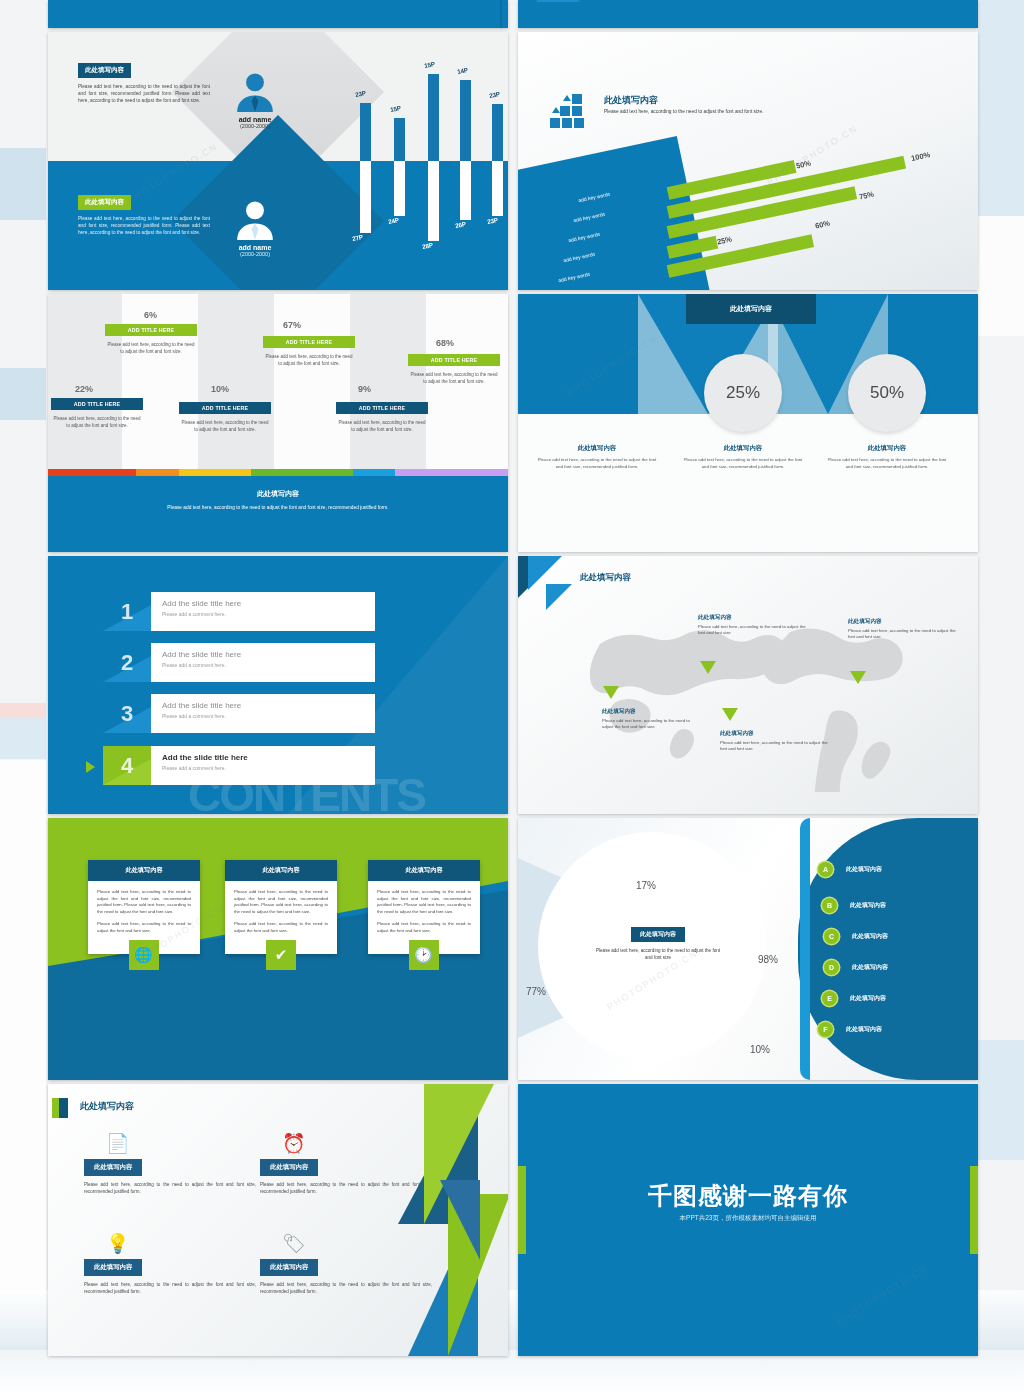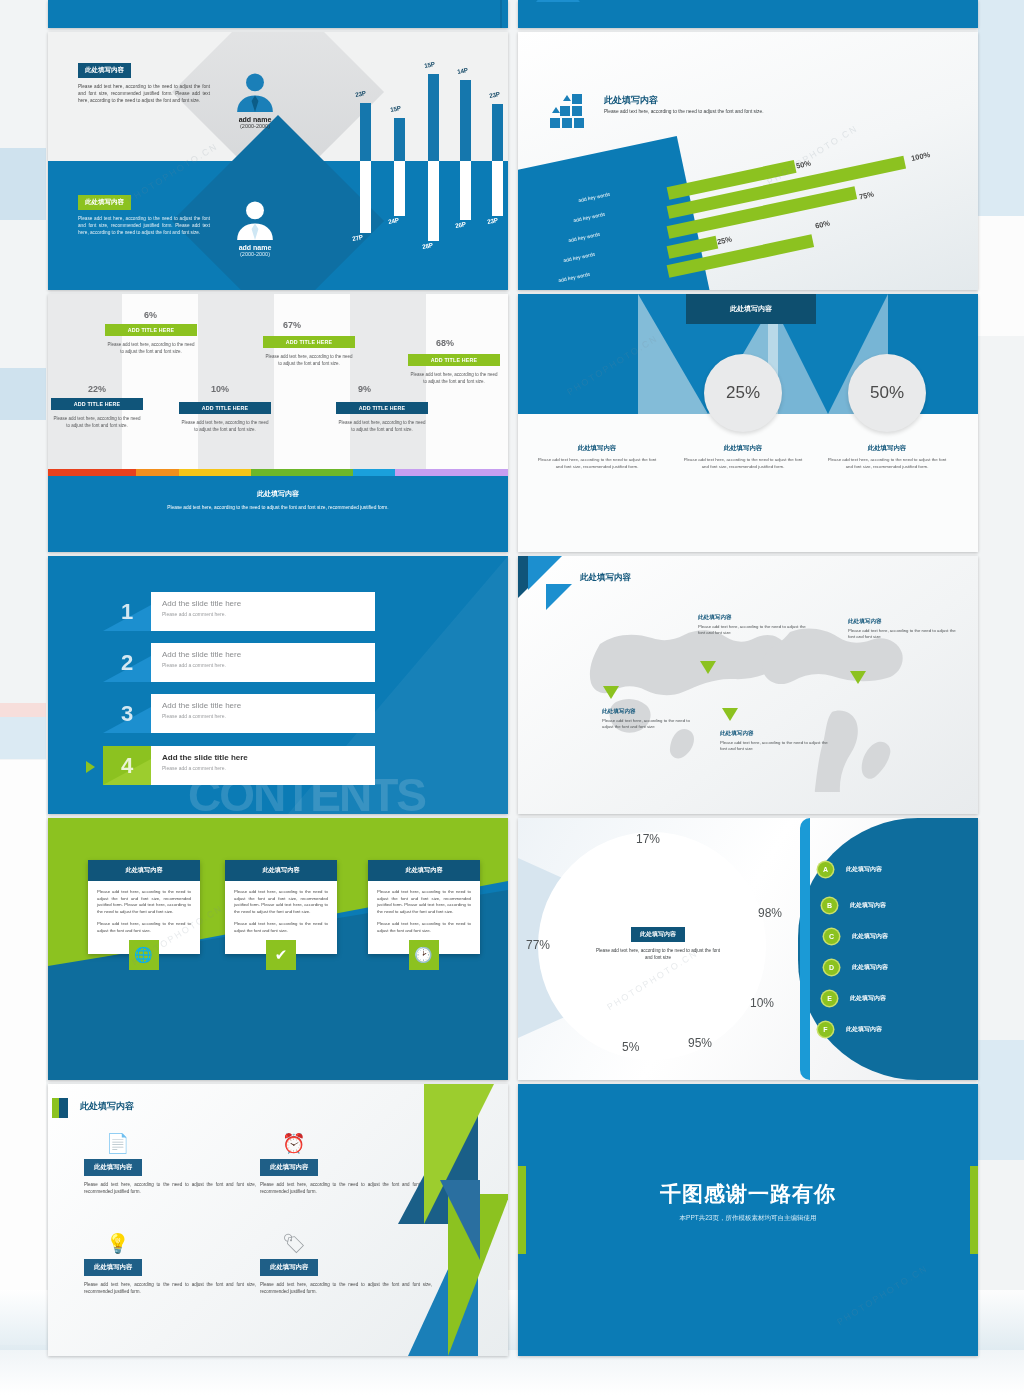--- a/index.html
+++ b/index.html
@@ -125,21 +125,21 @@
   .card7 .hd{ background:#10557a; color:#fff; font-size:6.2px; font-weight:bold; text-align:center; padding:6px 0; }
   .card7 .bd{ padding:8px 9px 20px 9px; font-size:4.3px; line-height:6.5px; color:#4a4a4a; text-align:justify; }
   .card7 .bd p + p{ margin-top:6px; }
   .ic7{ position:absolute; bottom:-16px; left:50%; transform:translateX(-50%); width:30px; height:30px; background:#8cc220; display:flex; align-items:center; justify-content:center; color:#fff; font-size:15px; }
 
   
   .s8 { grid-column:2; grid-row:5; background:linear-gradient(120deg,#eef3f7,#ffffff 45%,#eceef0); }
   .s8 .rightblue{ position:absolute; right:0; top:0; width:180px; height:100%; background:#0e6d9d; border-radius:120px 0 0 120px; }
   .s8 .rightedge{ position:absolute; right:168px; top:0; width:10px; height:100%; background:#1b9ad6; border-radius:120px 0 0 120px; }
   .s8 .bigcircle{ position:absolute; left:20px; top:14px; width:228px; height:228px; border-radius:50%; background:#ffffff; }
-  .ppct{ position:absolute; font-size:12px; color:#4f5355; }
+  .ppct{ position:absolute; font-size:10px; color:#4f5355;margin-top:48px; }
   .s8 .centerbox{ position:absolute; left:76px; top:104px; width:128px; text-align:center; }
   .s8 .centerbox .hd{ display:inline-block; background:#10557a; color:#fff; font-size:6px; font-weight:bold; padding:3px 9px; }
   .s8 .centerbox p { font-size:4.6px; line-height:7px; color:#3d4143; margin-top:5px; }
   .lgrow{ position:absolute; display:flex; align-items:center; }
   .lgdot{ width:15px;height:15px;border-radius:50%; background:#8cc220; color:#fff; font-size:7px; font-weight:bold; display:flex;align-items:center;justify-content:center; box-shadow:0 0 0 1.5px #c9e06a; }
   .lgtx { margin-left:13px; font-size:6px; color:#ffffff; font-weight:bold; }
 
   
   .s9 { grid-column:1; grid-row:6; background:linear-gradient(135deg,#ffffff 0%,#f4f6f7 50%,#e9edef 100%); }
   .s9 .leftmark{ position:absolute; left:4px; top:14px; width:7px; height:20px; background:#8cc220; }
@@ -148,21 +148,21 @@
   .blk{ position:absolute; width:172px; }
   .blk .ico{ font-size:19px; color:#9a9fa3; margin-left:22px; }
   .blk .hd { display:inline-block; background:#1f5f87; color:#fff; font-size:6.4px; font-weight:bold; padding:4px 10px; margin-top:3px; }
   .blk p { font-size:4.5px; line-height:7.2px; color:#4a4a4a; margin-top:5px; text-align:justify; }
   .s9 .shapes{ position:absolute; right:0; top:0; width:130px; height:100%; }
 
   
   .s10{ grid-column:2; grid-row:6; background:#0b7bb5; }
   .s10 .gbarL{ position:absolute; left:0; top:82px; width:8px; height:88px; background:#8cc220; }
   .s10 .gbarR{ position:absolute; right:0; top:82px; width:8px; height:88px; background:#8cc220; }
-  .s10 h2{ position:absolute; left:0; top:96px; width:100%; text-align:center; font-size:21px; font-weight:bold; color:#ffffff; letter-spacing:1px; }
+  .s10 h2{ position:absolute; left:0; top:96px; width:100%; text-align:center; font-size:24px; font-weight:bold; color:#ffffff; letter-spacing:1px; }
   .s10 p { position:absolute; left:0; top:130px; width:100%; text-align:center; font-size:6.5px; color:#d7ecf7; }
 
   .wm { position:absolute; color:rgba(120,140,150,.18); font-size:9px; letter-spacing:2px; pointer-events:none; }
 </style>
 </head>
 <body>
 
 <div id="page-bg">
   <div class="band bg-gray-soft" style="left:0;top:0;width:1024px;height:1395px;"></div>
   <div class="band bg-blue-soft" style="left:0;top:148px;width:46px;height:72px;"></div>
@@ -291,21 +291,21 @@
 
   <div class="slide s3">
     <div class="stripecol" style="left:0;width:74px;background:#e9eaeb;"></div>
     <div class="stripecol" style="left:74px;width:76px;background:#fcfcfc;"></div>
     <div class="stripecol" style="left:150px;width:76px;background:#e9eaeb;"></div>
     <div class="stripecol" style="left:226px;width:76px;background:#fcfcfc;"></div>
     <div class="stripecol" style="left:302px;width:76px;background:#e9eaeb;"></div>
     <div class="stripecol" style="left:378px;width:82px;background:#fcfcfc;"></div>
 
     <div>
-      <div class="pctTop" style="left:40px;top:90px;">22%</div>
+      <div class="pctTop" style="left:27px;top:90px;">22%</div>
       <div class="lblBlue" style="left:3px;top:104px;">ADD TITLE HERE</div>
       <div class="colTxt" style="left:3px;top:122px;">Please add text here, according to the need to adjust the font and font size.</div>
     </div>
 
     <div>
       <div class="pctTop" style="left:96px;top:16px;">6%</div>
       <div class="lblGreen" style="left:57px;top:30px;">ADD TITLE HERE</div>
       <div class="colTxt" style="left:57px;top:48px;">Please add text here, according to the need to adjust the font and font size.</div>
     </div>
 

